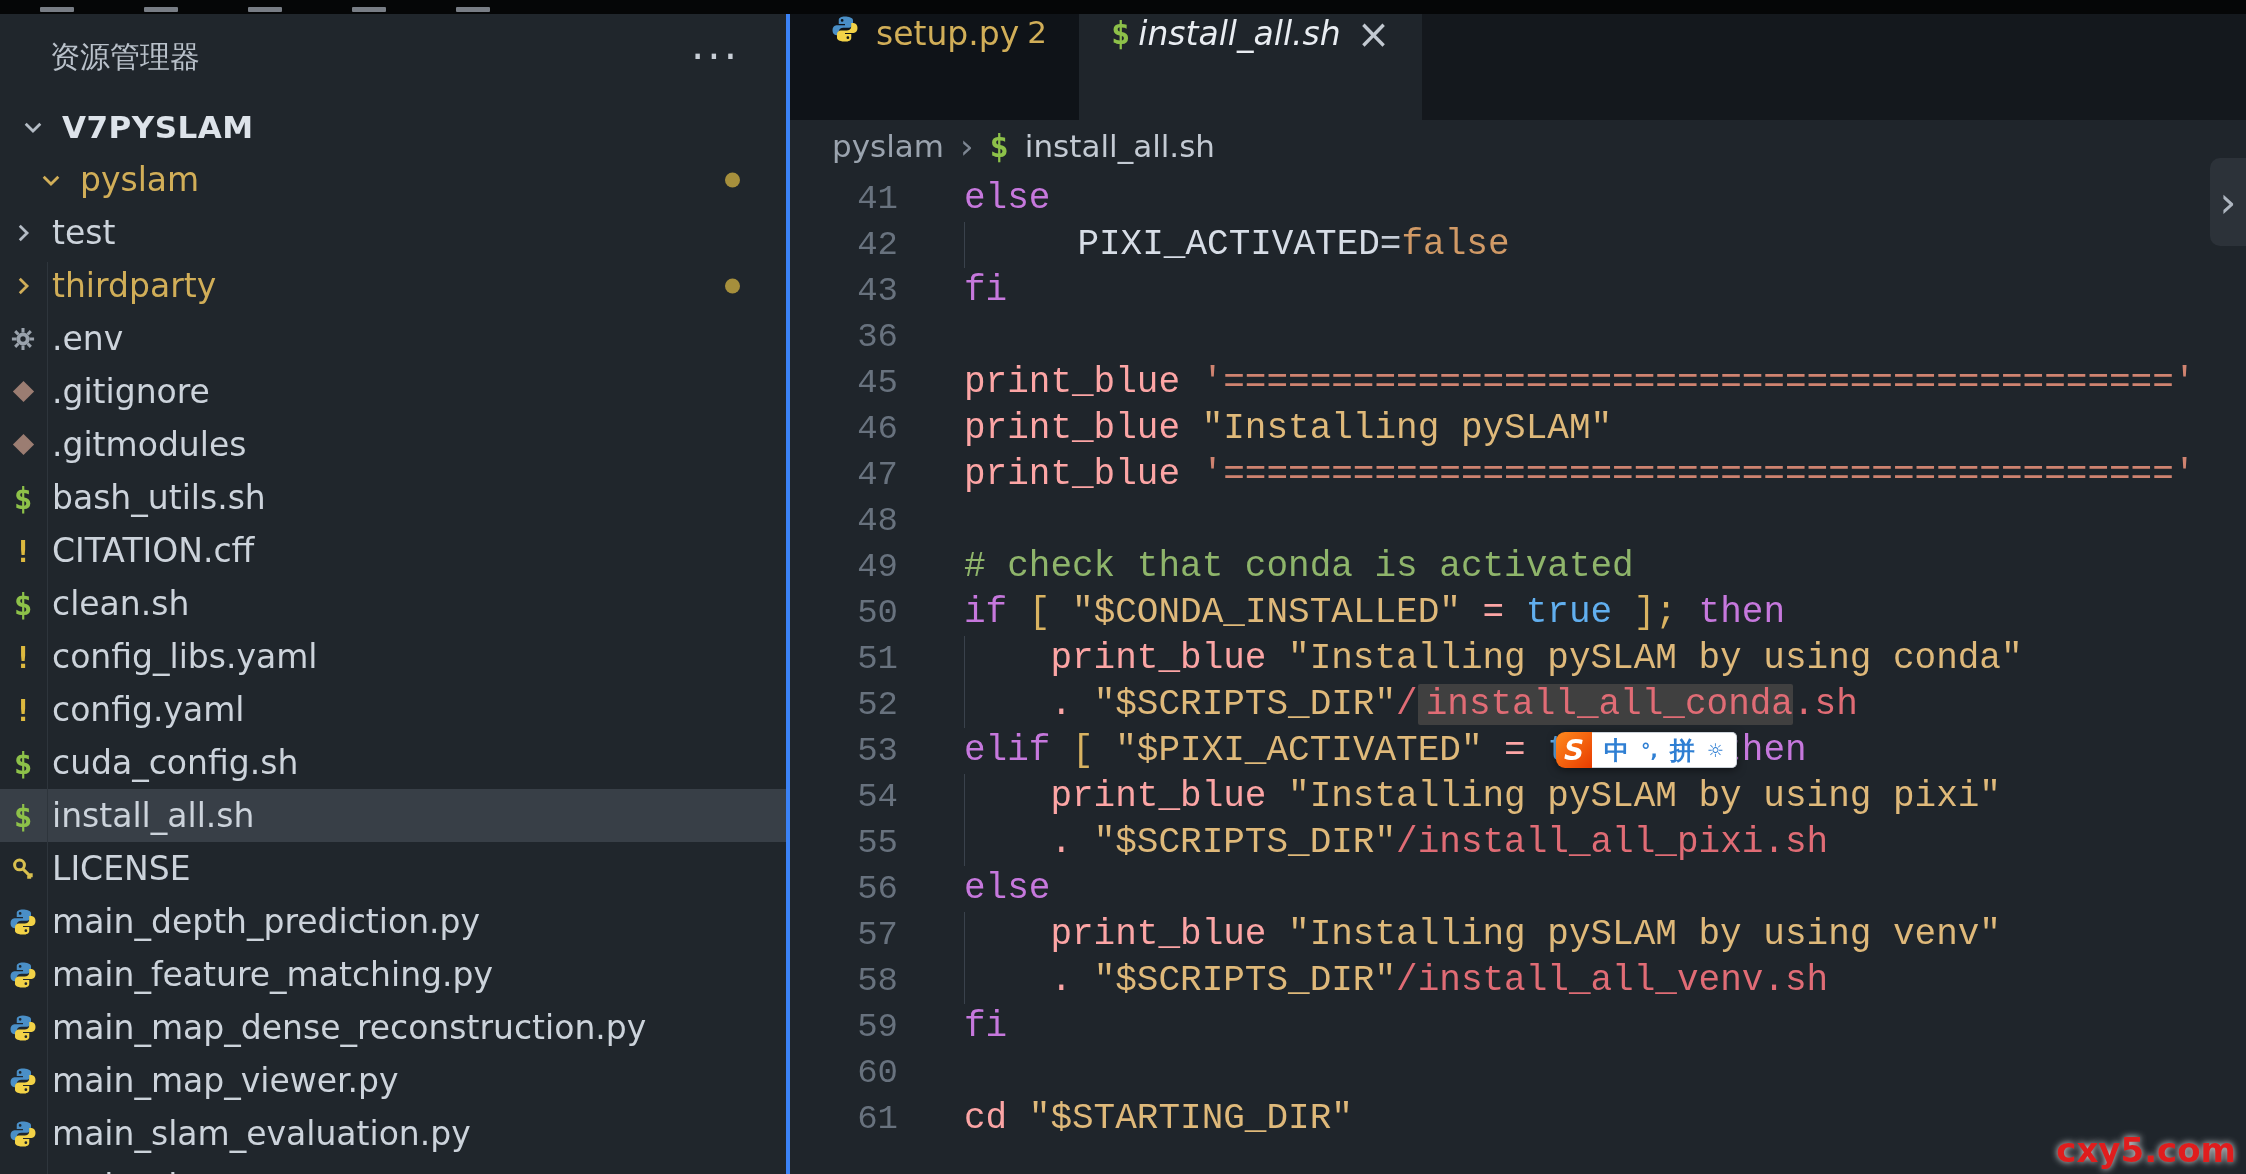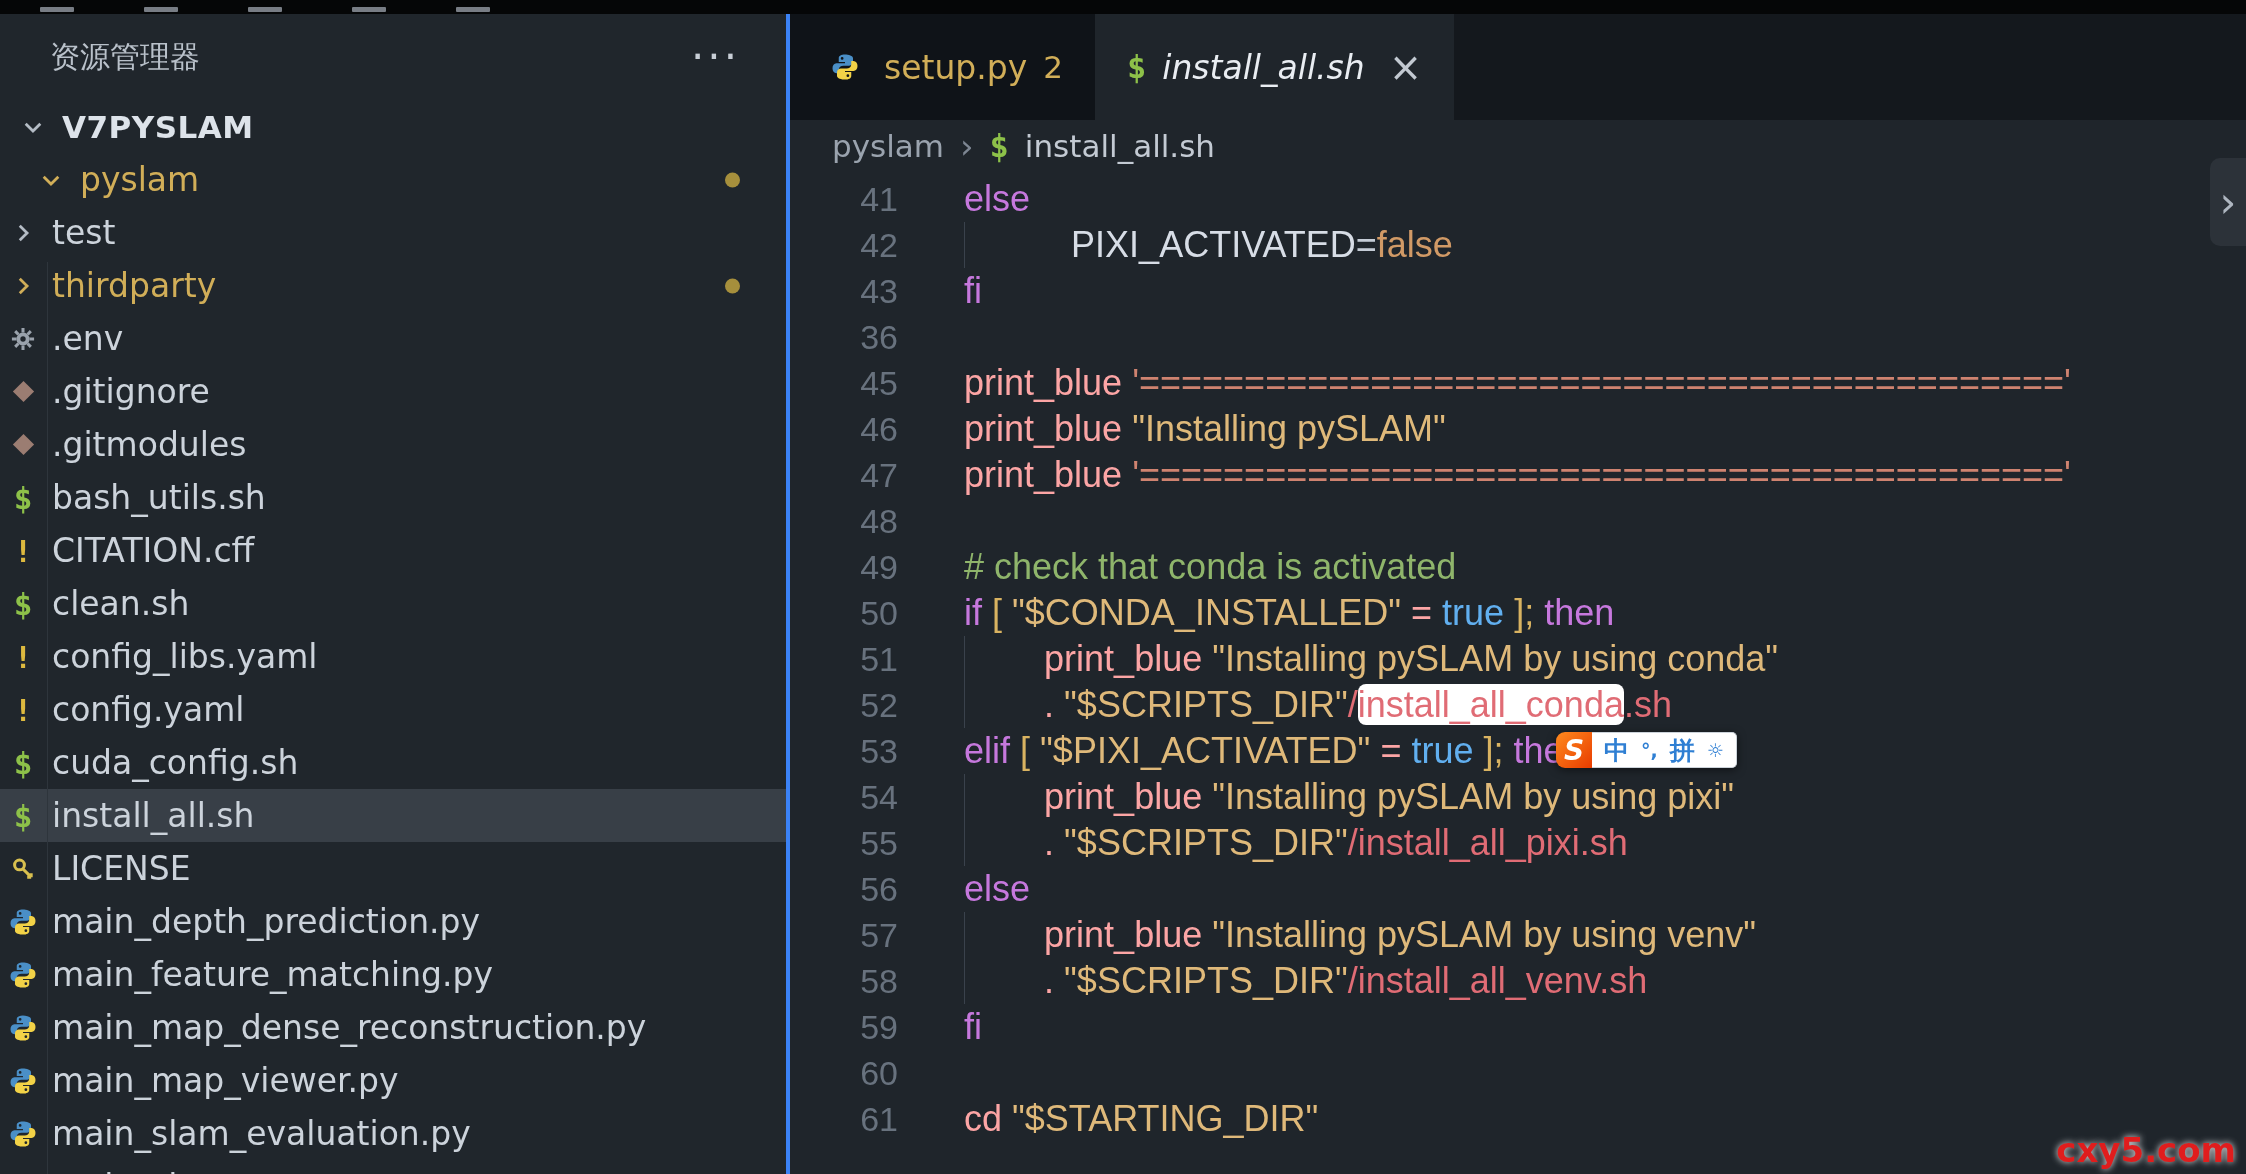--- a/index.html
+++ b/index.html
@@ -35,51 +35,51 @@
   .dot{ position:absolute; right:46px; top:50%; transform:translateY(-50%);
         width:15px; height:15px; border-radius:50%; background:#a68f3c; }
   .fi{ font-family:"DejaVu Sans Mono",monospace; font-weight:bold; font-size:31px; }
   .fi.shell{ color:#8dc149; }
   .fi.bang{ color:#ddb93f; }
   .diamond{ width:15px; height:15px; background:#9b7d72; transform:rotate(45deg); display:inline-block; }
 
   
   .editor-col{ flex:1; display:flex; flex-direction:column; position:relative; background:#1f252b; }
   .tabbar{ height:106px; flex:none; background:#14181d; display:flex; }
-  .tab{ display:flex; align-items:center; padding:0 32px; gap:16px; font-size:33px; cursor:pointer; }
+  .tab{ display:flex; align-items:flex-start; padding:0 32px; gap:8px; font-size:33px; cursor:pointer; }
   .tab.inactive{ background:#0f1318; color:#d1ae58; }
   .tab.active{ background:#1f252b; color:#e9edf2; }
   .tab-label.italic{ font-style:italic; }
   .badge{ color:#d1ae58; font-size:31px; }
   .dollar{ color:#8dc149; font-family:"DejaVu Sans Mono",monospace; font-weight:bold; font-size:32px; }
   .close{ color:#c2c9d1; font-size:40px; margin-left:8px; line-height:1; }
   .breadcrumb{ height:52px; flex:none; display:flex; align-items:center; gap:16px;
                padding-left:42px; font-size:31px; color:#9aa3ae; background:#1f252b; }
   .breadcrumb .bc-file{ color:#c3cad3; }
   .breadcrumb .sep{ font-size:34px; color:#7d8692; }
 
   .code{ flex:1; overflow:hidden; padding-top:4px; }
   .cline{ display:flex; height:46px; line-height:46px;
-          font-family:Liberation Sans, sans-serif; font-size:36px; white-space:pre; }
+          font-family:Liberation Mono, monospace; font-size:36px; white-space:pre; }
   .lnum{ width:108px; flex:none; text-align:right; color:#68727e; font-size:34px; }
   .ltext{ padding-left:66px; }
 
   .tk-kw{ color:#c678dd; }
   .tk-str{ color:#dfb97a; }
   .tk-sstr{ color:#cf8370; }
   .tk-red{ color:#e06c75; }
   .tk-blue{ color:#61afef; }
   .tk-orange{ color:#d19a66; }
   .tk-comment{ color:#8fb56b; }
   .tk-plain{ color:#fca5a5; }
   .tk-var{ color:#d7dde6;margin-left:27px; }
   .tk-punct{ color:#d9b361; }
   .tk-op{ color:#c5ccd6; }
   .tk-ind{ display:inline-block; width:4ch; border-left:1px solid #3a424c; }
-  .sel{ background:#ffffff; border-radius:8px; }
+  .sel{ background:#404040; border-radius:2px;padding-left:8px; }
 
   .overflow-btn{ position:absolute; top:144px; right:0; width:36px; height:88px;
                  background:#2c3239; border-radius:10px 0 0 10px; display:flex;
                  align-items:center; justify-content:center; color:#aeb6c0; font-size:42px; cursor:pointer; }
 
   
   .ime{ position:absolute; left:1556px; top:732px; display:flex; align-items:center; z-index:6;
         filter:drop-shadow(0 2px 4px rgba(0,0,0,.5)); }
   .ime-logo{ width:36px; height:36px; border-radius:9px 0 0 9px;
              background:linear-gradient(135deg,#ff8a1e,#e83c00); color:#fff; font-weight:bold;

